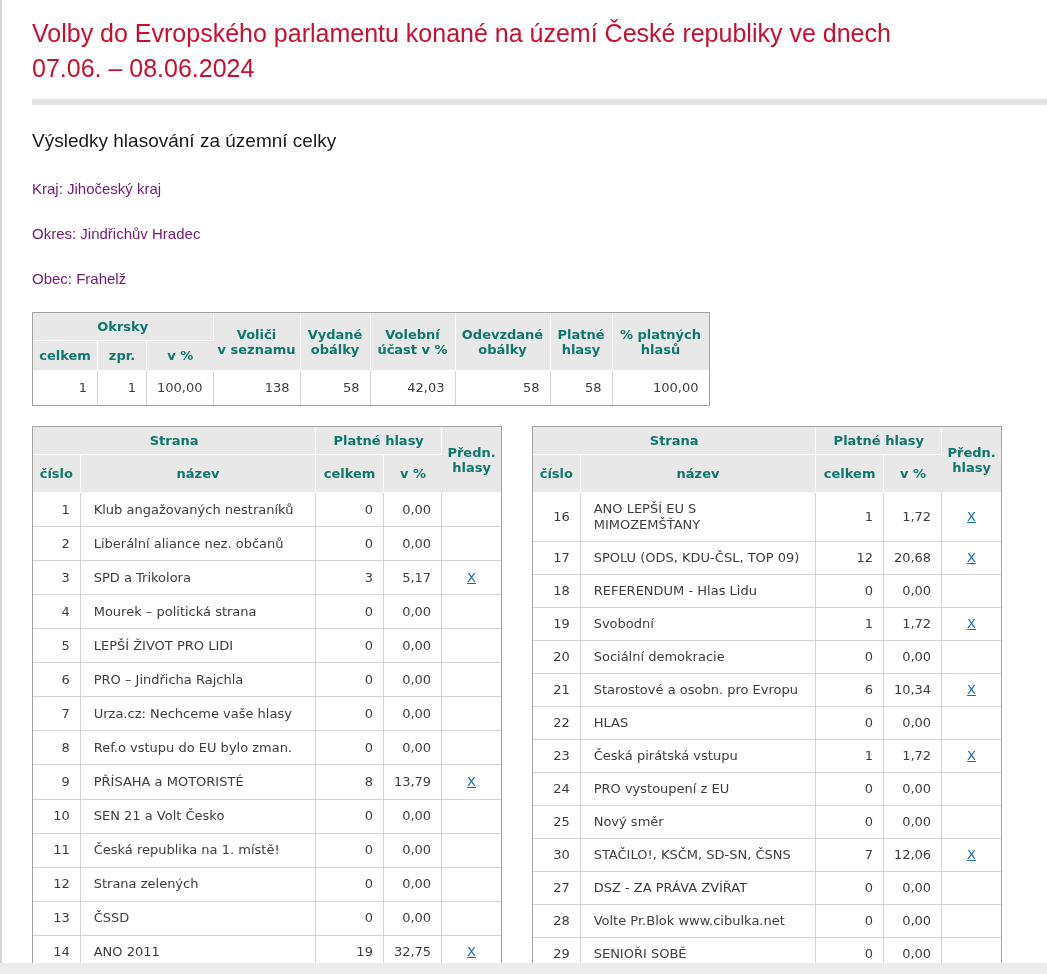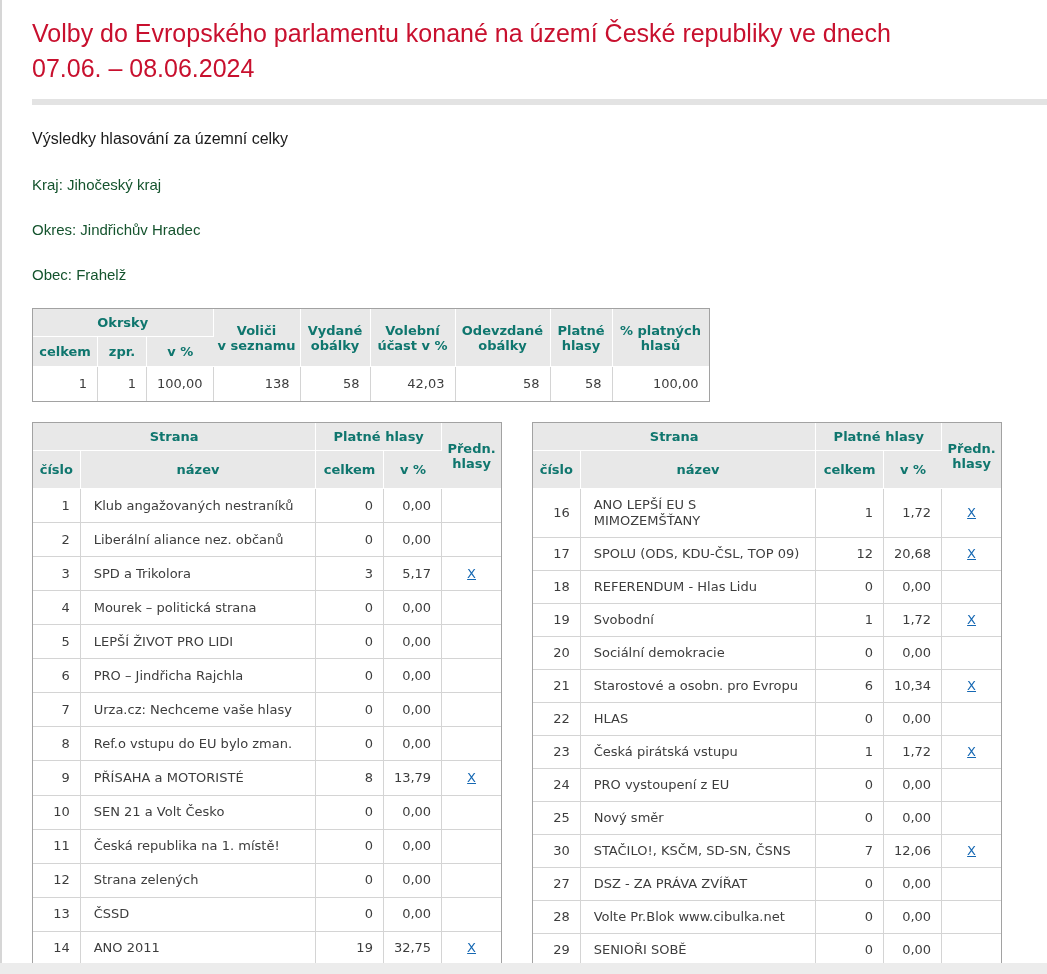--- a/index.html
+++ b/index.html
@@ -20,22 +20,22 @@
   .left-edge{position:absolute;left:0;top:0;width:2px;height:100%;background:#d6d6d6;}
   .bottom-strip{position:absolute;left:0;bottom:0;width:100%;height:11px;background:#ececec;}
   .head-wrap{padding:16px 22px 0 32px;}
   h1.title{
     margin:0;color:var(--title-red);
     font-size:25px;line-height:35px;font-weight:400;
     white-space:pre-line;
   }
   .divider{margin:13px 0 0 32px;height:6px;background:#e3e3e3;}
   .content{padding:0 45px 0 32px;}
-  h2.subtitle{margin:25px 0 0 0;font-size:16px;font-weight:400;color:#1a1a1a;}
-  p.region-line{margin:28px 0 0 0;font-size:15px;color:#14532d;}
+  h2.subtitle{margin:25px 0 0 0;font-size:19px;font-weight:400;color:#1a1a1a;}
+  p.region-line{margin:28px 0 0 0;font-size:15px;color:#701a75;}
 
   table{border-collapse:separate;border-spacing:0;border:1px solid var(--border-outer);}
   table{font-family:"DejaVu Sans",sans-serif;font-size:13px;color:#3d3d3d;}
   th{
     background:var(--header-bg);color:#0f766e;font-weight:bold;font-size:13px;
     border-right:1px solid #fff;border-bottom:1px solid #fff;
     padding:6px 4px;vertical-align:middle;text-align:center;
     white-space:pre-line;line-height:15px;
   }
   th:last-child{border-right:none;}

